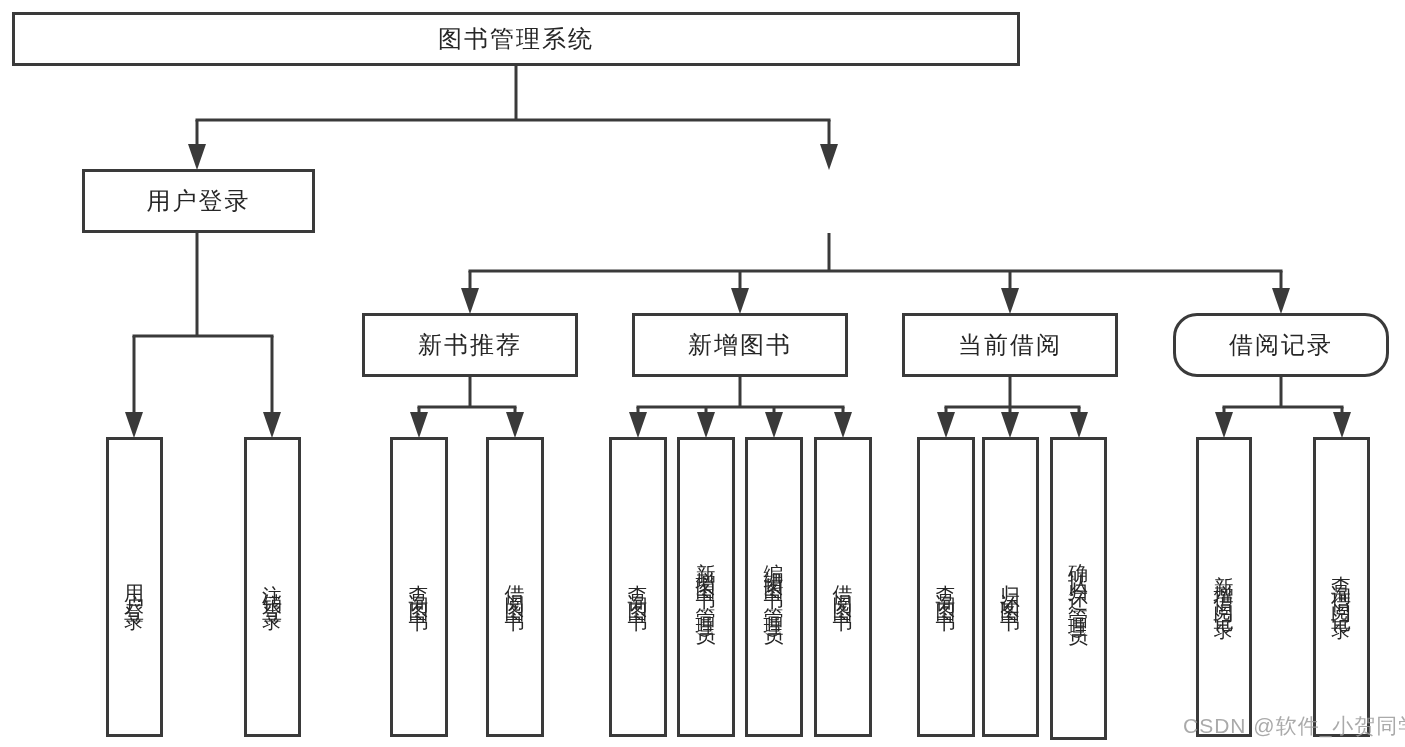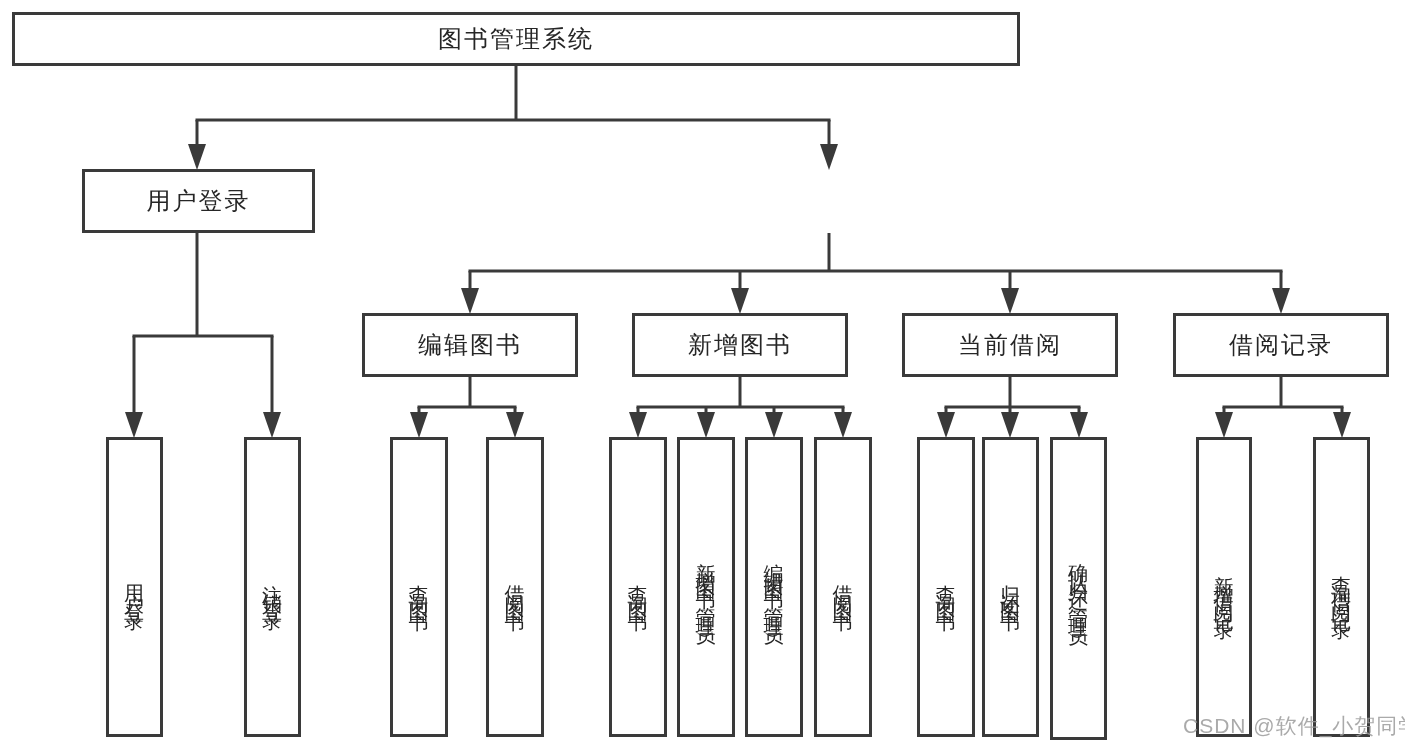--- a/index.html
+++ b/index.html
@@ -125,24 +125,24 @@
 
       <polygon points="1215,412 1233,412 1224,438"></polygon>
       <polygon points="1333,412 1351,412 1342,438"></polygon>
     </g>
   </svg>
 
   <div class="node h-label" style="left:12px; top:12px; width:1008px; height:54px;">图书管理系统</div>
 
   <div class="node h-label" style="left:82px; top:169px; width:233px; height:64px;">用户登录</div>
 
-  <div class="node h-label" style="left:362px; top:313px; width:216px; height:64px;">编辑图书</div>
+  <div class="node h-label" style="left:362px; top:313px; width:216px; height:64px;">新书推荐</div>
   <div class="node h-label" style="left:632px; top:313px; width:216px; height:64px;">新增图书</div>
   <div class="node h-label" style="left:902px; top:313px; width:216px; height:64px;">当前借阅</div>
-  <div class="node h-label" style="left:1173px; top:313px; width:216px; height:64px;">借阅记录</div>
+  <div class="node h-label" style="left:1173px; top:313px; width:216px; height:64px;border-radius:24px;">借阅记录</div>
 
   <div class="node leaf" style="left:106px; top:437px; width:57px; height:300px;">
     <span class="vtext">用户登录</span>
   </div>
   <div class="node leaf" style="left:244px; top:437px; width:57px; height:300px;">
     <span class="vtext">注销登录</span>
   </div>
 
   <div class="node leaf" style="left:390px; top:437px; width:58px; height:300px;">
     <span class="vtext">查询图书</span>

